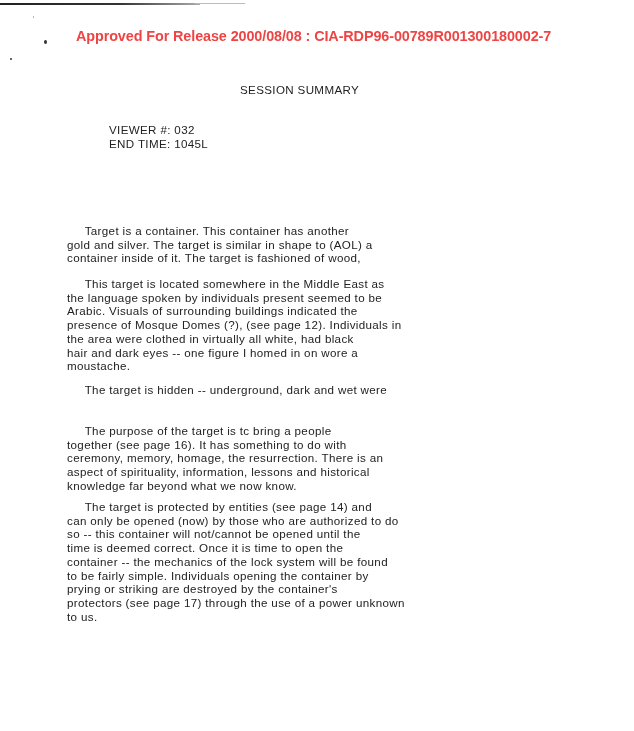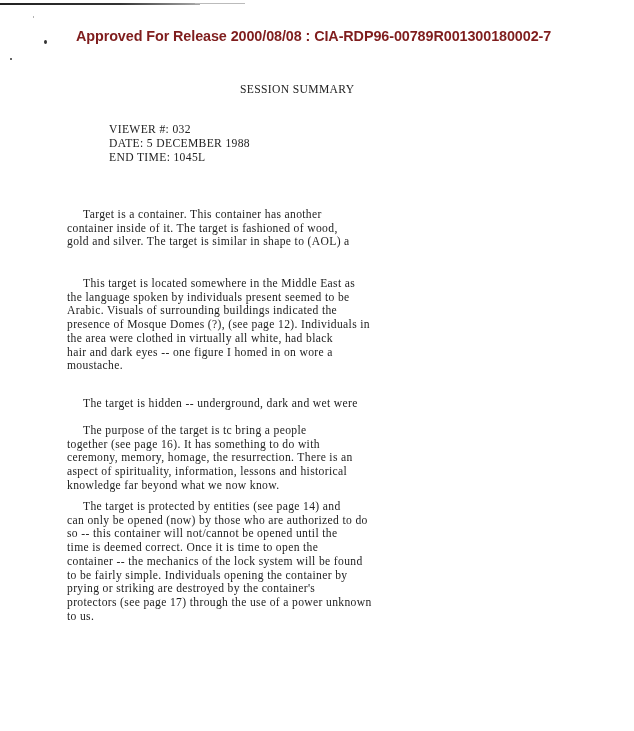--- a/index.html
+++ b/index.html
@@ -32,25 +32,25 @@
     }
     .speck { position: absolute; background: #333; border-radius: 50%; }
     .release-header {
       position: absolute;
       left: 76px;
       top: 28px;
       font-family: "Liberation Sans", sans-serif;
       font-weight: bold;
       font-size: 14.4px;
       letter-spacing: -0.1px;
-      color: #7f1d1d;
+      color: #ef4444;
       white-space: nowrap;
     }
     .typed {
-      font-family: Liberation Serif, serif;
+      font-family: Liberation Sans, sans-serif;
       font-size: 11.6px;
       color: #222;
       white-space: pre;
       letter-spacing: 0.35px;
     }
     .title {
       position: absolute;
       left: 240px;
       top: 83px;
     }
@@ -74,23 +74,23 @@
 <div class="scan-rule"></div>
 <div class="scan-rule-faint"></div>
 <div class="speck" style="left:44px;top:40px;width:3px;height:4px;"></div>
 <div class="speck" style="left:10px;top:58px;width:2px;height:2px;"></div>
 <div class="speck" style="left:33px;top:16px;width:1px;height:2px;background:#999;"></div>
 
 <div class="release-header">Approved For Release 2000/08/08 : CIA-RDP96-00789R001300180002-7</div>
 
 <div class="typed title">SESSION SUMMARY</div>
 
-<div class="typed meta"><span style="display:block">VIEWER #: 032</span><span style="display:block">DATE: 5 DECEMBER 1988</span><span style="display:block">END TIME: 1045L</span></div>
+<div class="typed meta"><span style="display:block">VIEWER #: 032</span><span style="display:block">END TIME: 1045L</span></div>
 
-<div class="typed para" style="top:208px;"><span class="line">     Target is a container. This container has another</span><span class="line">container inside of it. The target is fashioned of wood,</span><span class="line">gold and silver. The target is similar in shape to (AOL) a</span></div>
+<div class="typed para" style="top:224px;"><span class="line">     Target is a container. This container has another</span><span class="line">gold and silver. The target is similar in shape to (AOL) a</span><span class="line">container inside of it. The target is fashioned of wood,</span></div>
 
 <div class="typed para" style="top:277px;"><span class="line">     This target is located somewhere in the Middle East as</span><span class="line">the language spoken by individuals present seemed to be</span><span class="line">Arabic. Visuals of surrounding buildings indicated the</span><span class="line">presence of Mosque Domes (?), (see page 12). Individuals in</span><span class="line">the area were clothed in virtually all white, had black</span><span class="line">hair and dark eyes -- one figure I homed in on wore a</span><span class="line">moustache.</span></div>
 
-<div class="typed para" style="top:383px;margin-top:14px;"><span class="line">     The target is hidden -- underground, dark and wet were</span></div>
+<div class="typed para" style="top:383px;"><span class="line">     The target is hidden -- underground, dark and wet were</span></div>
 
 <div class="typed para" style="top:424px;"><span class="line">     The purpose of the target is tc bring a people</span><span class="line">together (see page 16). It has something to do with</span><span class="line">ceremony, memory, homage, the resurrection. There is an</span><span class="line">aspect of spirituality, information, lessons and historical</span><span class="line">knowledge far beyond what we now know.</span></div>
 
 <div class="typed para" style="top:500px;"><span class="line">     The target is protected by entities (see page 14) and</span><span class="line">can only be opened (now) by those who are authorized to do</span><span class="line">so -- this container will not/cannot be opened until the</span><span class="line">time is deemed correct. Once it is time to open the</span><span class="line">container -- the mechanics of the lock system will be found</span><span class="line">to be fairly simple. Individuals opening the container by</span><span class="line">prying or striking are destroyed by the container's</span><span class="line">protectors (see page 17) through the use of a power unknown</span><span class="line">to us.</span></div>
 
 </body></html>

